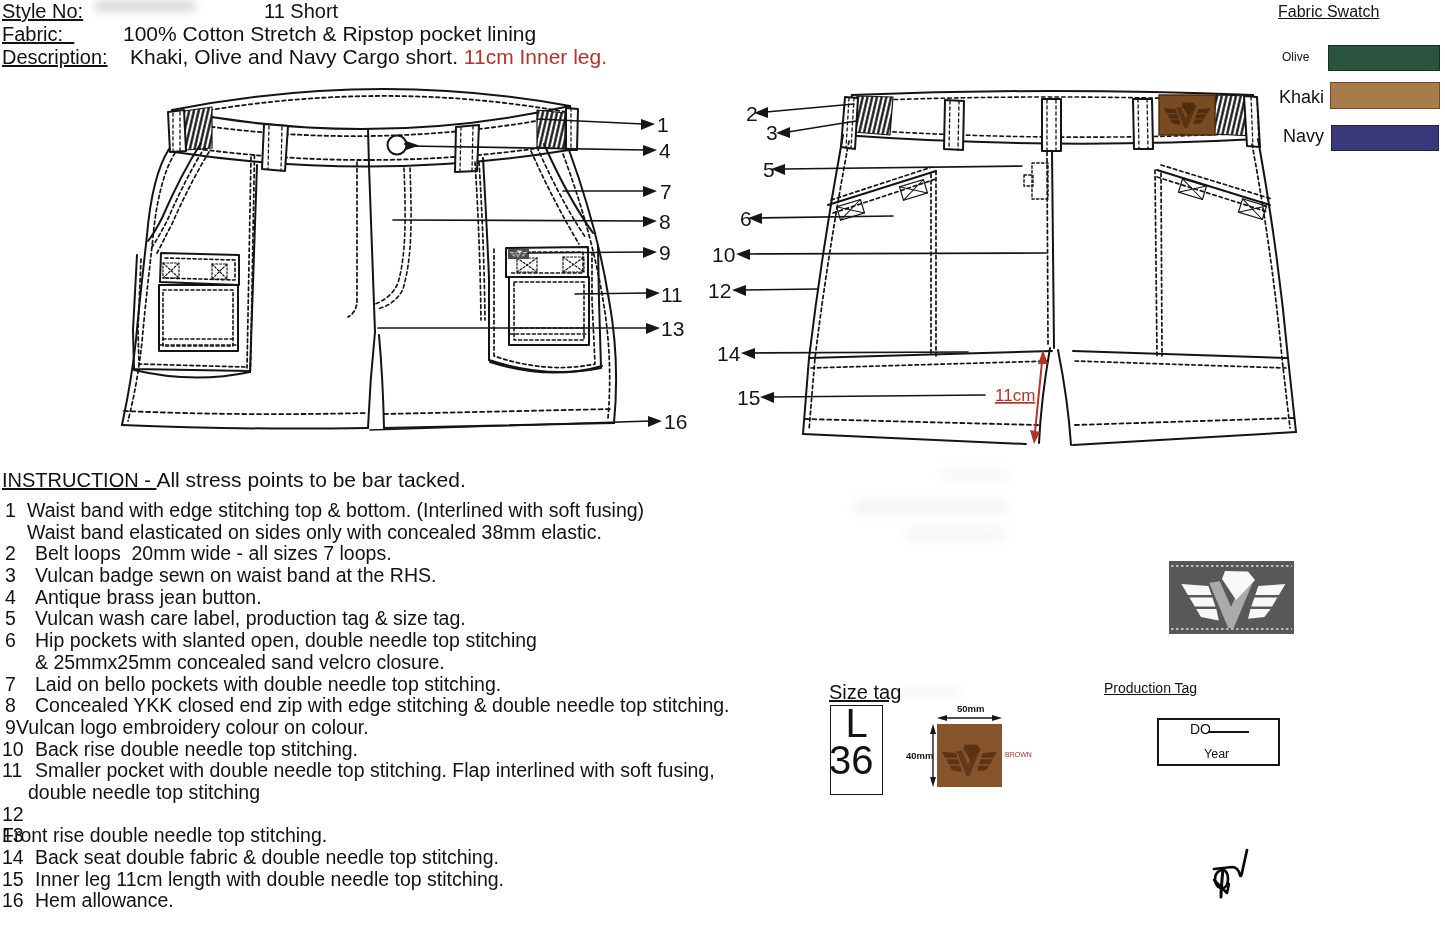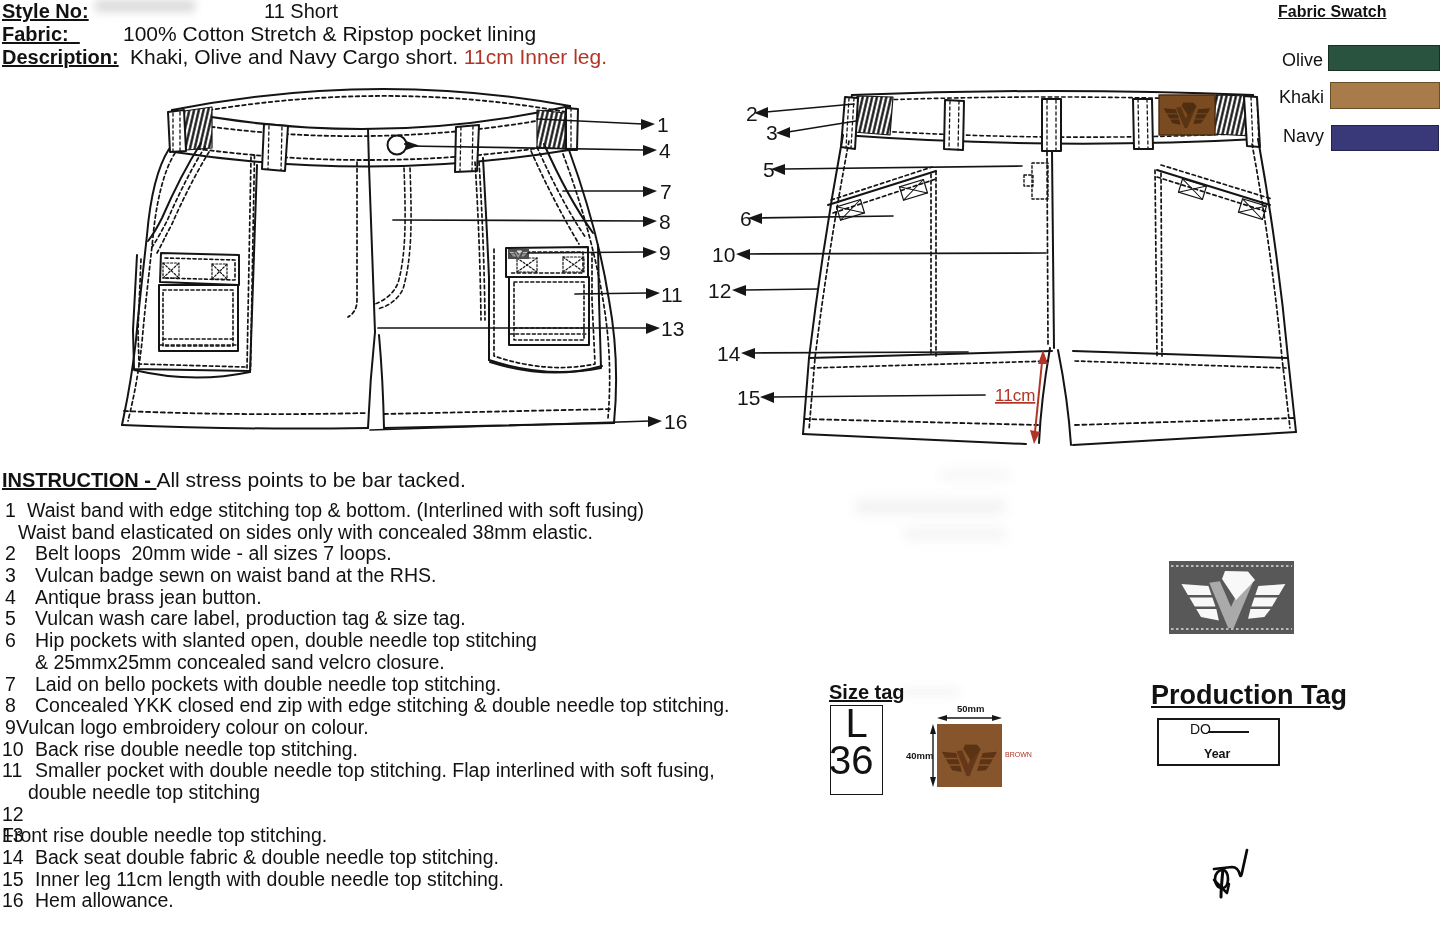--- a/index.html
+++ b/index.html
@@ -1,18 +1,18 @@
 <!DOCTYPE html>
 <html><head>
 <meta charset="utf-8">
 <style>
 html,body{margin:0;padding:0}
 body{width:1445px;height:951px;position:relative;background:#ffffff;font-family:"Liberation Sans",sans-serif;color:#121212;overflow:hidden}
 .abs{position:absolute}
-.b{font-weight:bold}
+.b{font-weight:normal}
 .u{text-decoration:underline}
 .hline{font-size:20px;white-space:nowrap}
 .hval{font-size:21px;white-space:nowrap}
 .red{color:#b23426}
 .ins{font-size:19.5px;white-space:nowrap}
 .num{position:absolute;left:3px}
 svg text{font-family:"Liberation Sans",sans-serif}
 </style>
 </head>
 <body>
@@ -26,37 +26,37 @@
 <div class="abs hline b u" style="left:2px;top:23px">Fabric:&nbsp;&nbsp;</div>
 
 <div class="abs hval" style="left:123px;top:22px">100% Cotton Stretch &amp; Ripstop pocket lining</div>
 
 <div class="abs hline b u" style="left:2px;top:46px">Description:</div>
 
 <div class="abs hval" style="left:130px;top:45px">Khaki, Olive and Navy Cargo short. <span class="red">11cm Inner leg.</span></div>
 
 <div class="abs b u" style="left:1278px;top:3px;font-size:16px;white-space:nowrap">Fabric Swatch</div>
 
-<div class="abs" style="left:1282px;top:50px;width:38px;font-size:18px;text-align:center">Olive</div>
+<div class="abs" style="left:1282px;top:50px;width:38px;font-size:12px;text-align:left">Olive</div>
 
 <div class="abs" style="left:1328px;top:45px;width:110px;height:24px;background:#29523f;border:1px solid #17301f"></div>
 
 <div class="abs" style="left:1279px;top:87px;width:45px;font-size:18px;text-align:right">Khaki</div>
 
 <div class="abs" style="left:1330px;top:82px;width:108px;height:25px;background:#a87b4a;border:1px solid #6b4c26"></div>
 
 <div class="abs" style="left:1283px;top:126px;width:40px;font-size:18px;text-align:right">Navy</div>
 
 <div class="abs" style="left:1331px;top:125px;width:106px;height:24px;background:#39397a;border:1px solid #22224d"></div>
 
 <div class="abs" style="left:2px;top:468px;font-size:21px;white-space:nowrap"><span class="b u" style="font-size:20px">INSTRUCTION -&nbsp;</span>All stress points to be bar tacked.</div>
 
 <div class="abs" style="left:2px;top:499px;width:740px">
 <div class="ins" style="position:relative;height:21.7px"><span class="num">1</span><span style="margin-left:25px">Waist band with edge stitching top &amp; bottom. (Interlined with soft fusing)</span></div>
-<div class="ins" style="height:21.7px;margin-left:16px">Waist band elasticated on sides only with concealed 38mm elastic.</div>
+<div class="ins" style="height:21.7px;margin-left:25px">Waist band elasticated on sides only with concealed 38mm elastic.</div>
 <div class="ins" style="position:relative;height:21.7px"><span class="num">2</span><span style="margin-left:33px">Belt loops&nbsp; 20mm wide - all sizes 7 loops.</span></div>
 <div class="ins" style="position:relative;height:21.7px"><span class="num">3</span><span style="margin-left:33px">Vulcan badge sewn on waist band at the RHS.</span></div>
 <div class="ins" style="position:relative;height:21.7px"><span class="num">4</span><span style="margin-left:33px">Antique brass jean button.</span></div>
 <div class="ins" style="position:relative;height:21.7px"><span class="num">5</span><span style="margin-left:33px">Vulcan wash care label, production tag &amp; size tag.</span></div>
 <div class="ins" style="position:relative;height:21.7px"><span class="num">6</span><span style="margin-left:33px">Hip pockets with slanted open, double needle top stitching</span></div>
 <div class="ins" style="height:21.7px;margin-left:33px">&amp; 25mmx25mm concealed sand velcro closure.</div>
 <div class="ins" style="position:relative;height:21.7px"><span class="num">7</span><span style="margin-left:33px">Laid on bello pockets with double needle top stitching.</span></div>
 <div class="ins" style="position:relative;height:21.7px"><span class="num">8</span><span style="margin-left:33px">Concealed YKK closed end zip with edge stitching &amp; double needle top stitching.</span></div>
 <div class="ins" style="position:relative;height:21.7px"><span class="num">9</span><span style="margin-left:14px">Vulcan logo embroidery colour on colour.</span></div>
 <div class="ins" style="position:relative;height:21.7px"><span class="num" style="left:0">10</span><span style="margin-left:33px">Back rise double needle top stitching.</span></div>
@@ -530,20 +530,20 @@
 </svg>
 
 <div class="abs b u" style="left:829px;top:681px;font-size:20px;white-space:nowrap">Size tag</div>
 
 <div class="abs" style="left:830px;top:705px;width:51px;height:88px;border:1.6px solid #161616"></div>
 
 <div class="abs" style="left:830px;top:703px;width:53px;font-size:40px;text-align:center;line-height:40px">L</div>
 
 <div class="abs" style="left:829px;top:740px;width:53px;font-size:40px;line-height:40px">36</div>
 
-<div class="abs b u" style="left:1151px;top:680px;font-size:27px;white-space:nowrap">Production Tag</div>
+<div class="abs b u" style="left:1104px;top:680px;font-size:14px;white-space:nowrap">Production Tag</div>
 
 <div class="abs" style="left:1157px;top:718px;width:119px;height:44px;border:2px solid #161616"></div>
 
 <div class="abs" style="left:1190px;top:721px;font-size:14px">DO</div>
 <div class="abs" style="left:1208px;top:731px;width:41px;height:2px;background:#161616"></div>
 
 <div class="abs b" style="left:1204px;top:747px;font-size:12.5px">Year</div>
 
 </body></html>

